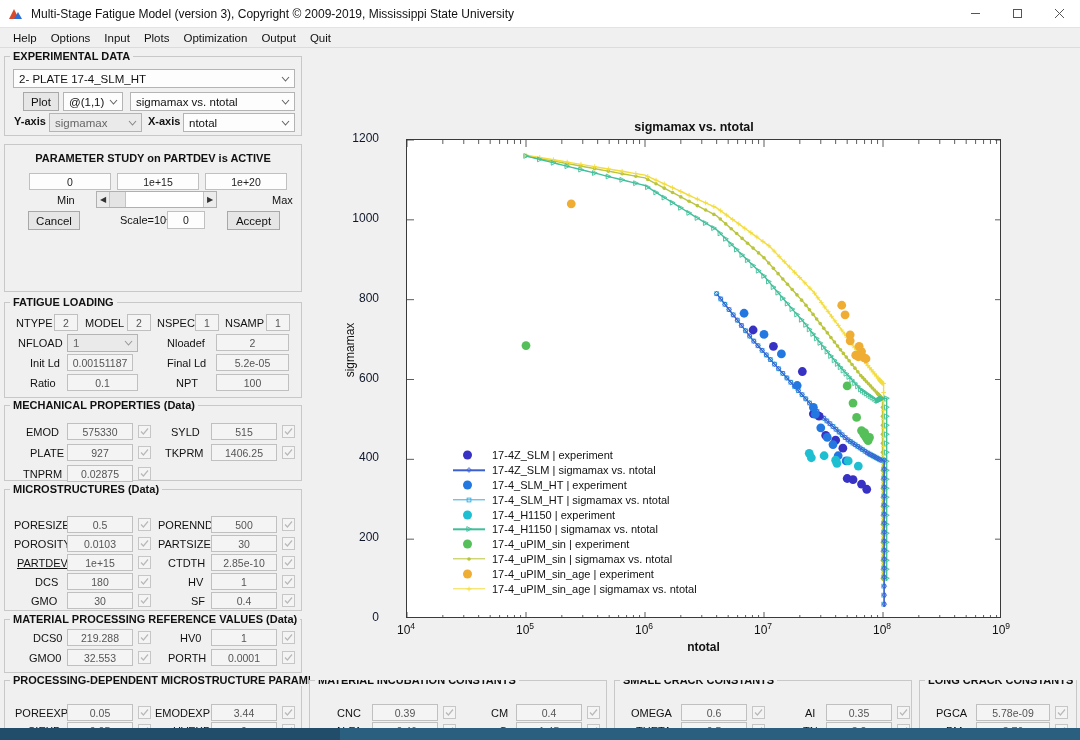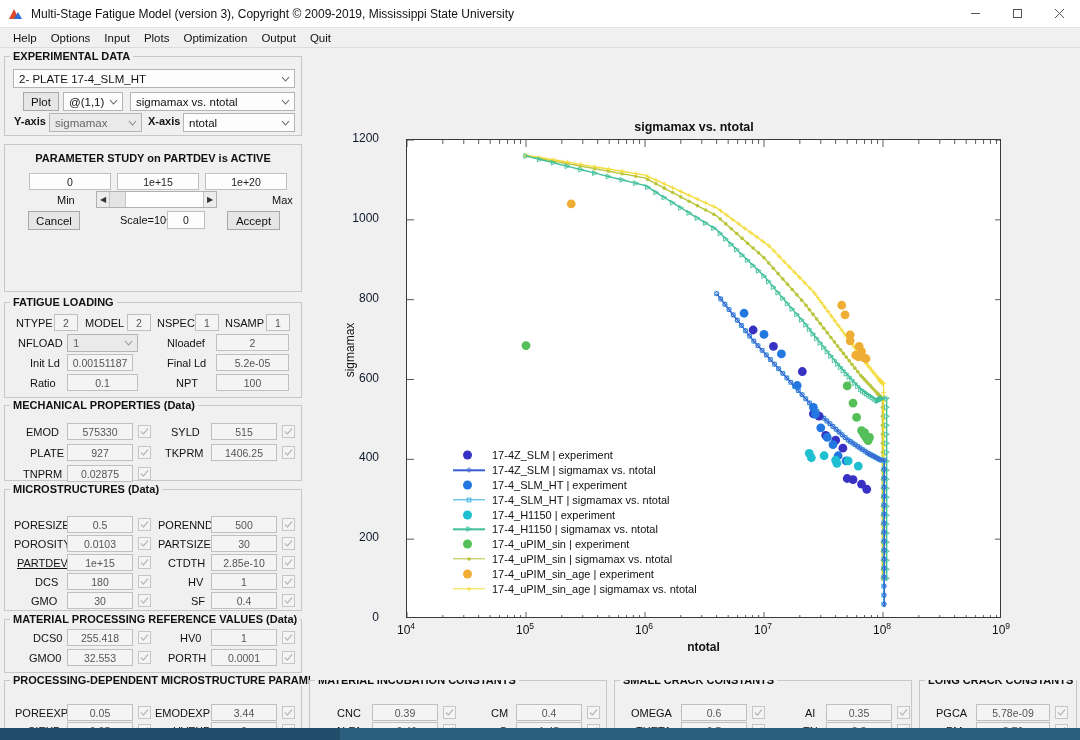--- a/index.html
+++ b/index.html
@@ -473,21 +473,21 @@
             <path d="M1 4.5 L3.4 7 L8 1.5" stroke="#b9b9b9" stroke-width="1.2" fill="none"></path>
           </svg>
         </span>
     </div>
 
     <div class="panel" style="top:571px;height:54px;">
       <span class="panel-title">MATERIAL PROCESSING REFERENCE VALUES (Data)</span>
 
       <span class="lbl" style="position:absolute;left:28px;top:12px;">DCS0</span>
       <div class="tf" style="position:absolute;left:62px;top:9px;width:66px;">
-          <span>255.418</span>
+          <span>219.288</span>
         </div>
       <span class="cbx" style="position:absolute;left:133px;top:11px;">
           <svg width="9" height="9" viewBox="0 0 9 9">
             <path d="M1 4.5 L3.4 7 L8 1.5" stroke="#b9b9b9" stroke-width="1.2" fill="none"></path>
           </svg>
         </span>
       <span class="lbl" style="position:absolute;left:175px;top:12px;">HV0</span>
       <div class="tf" style="position:absolute;left:206px;top:9px;width:66px;">
           <span>1</span>
         </div>

